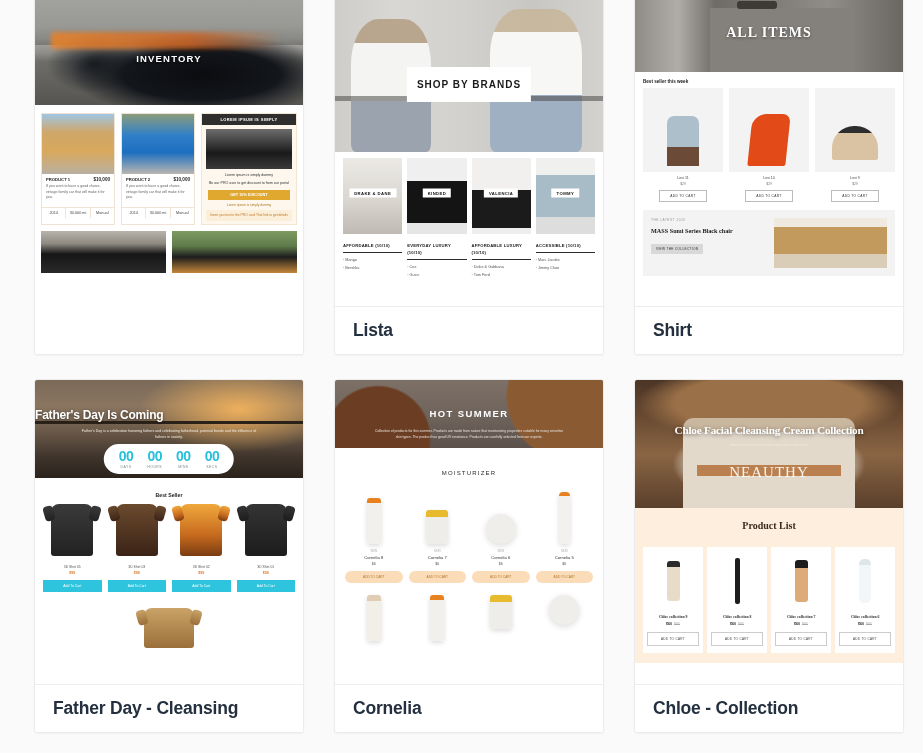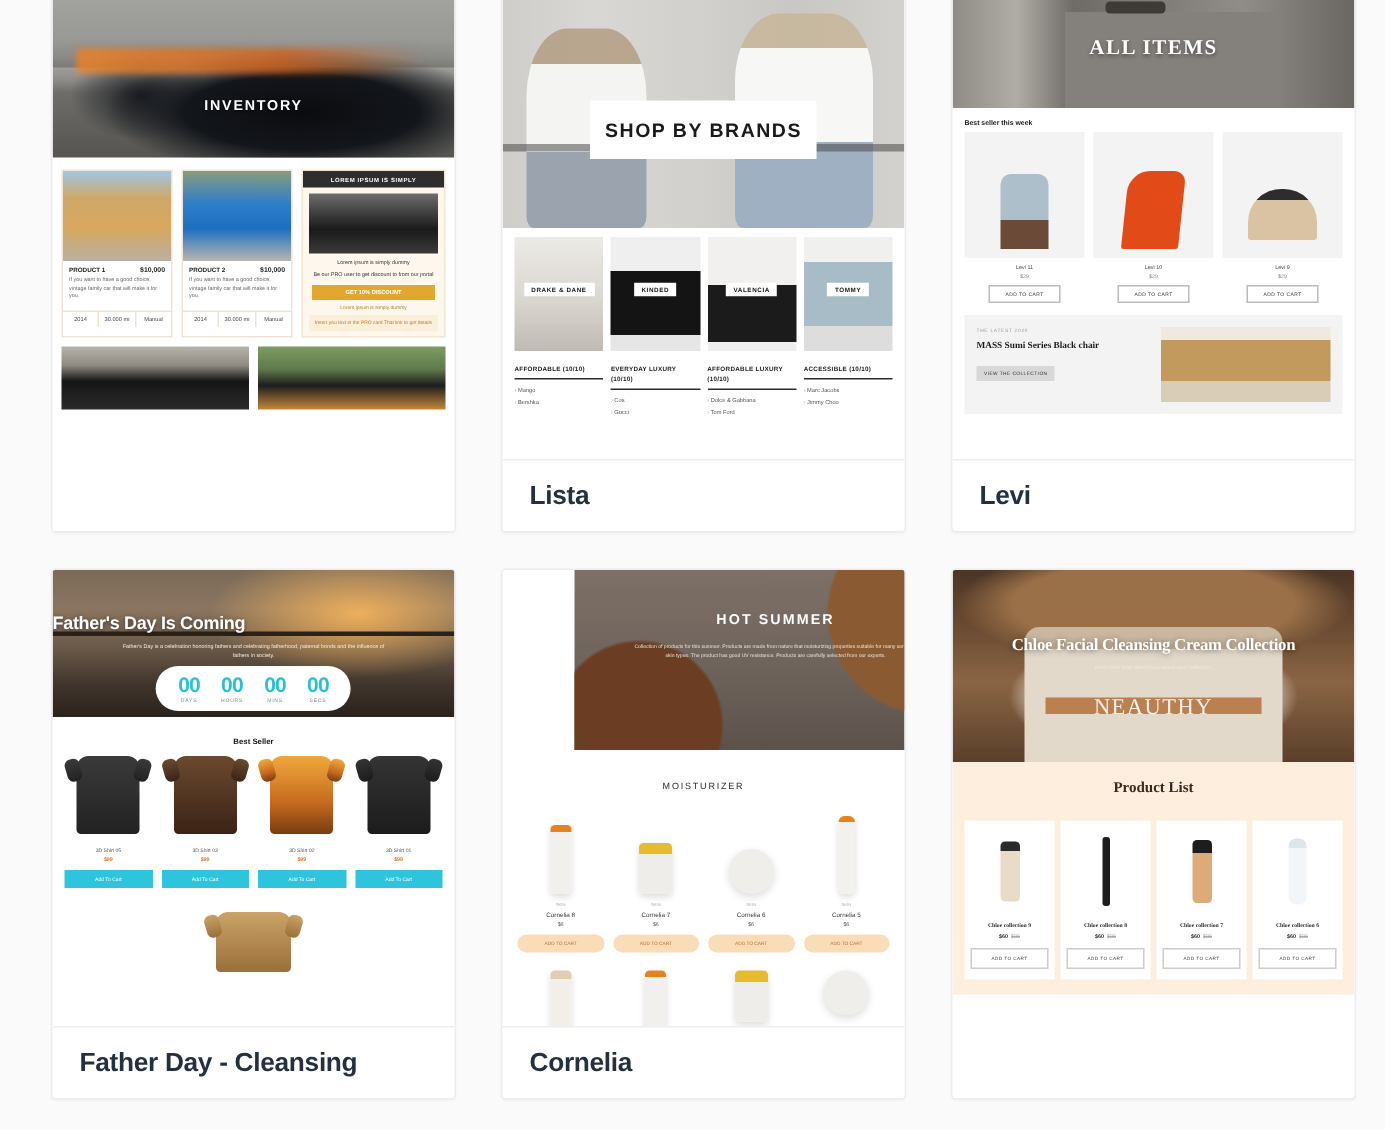--- a/index.html
+++ b/index.html
@@ -71,21 +71,21 @@
     content:""; position:absolute; left:0; right:0; top:0; height:44%;
     background: linear-gradient(180deg,#a9a9a6 0%, #8b8b86 62%, #5c5b56 100%);
     opacity:.55;
   }
   .c1-hero::after{
     content:""; position:absolute; left:6%; right:8%; top:32%; height:16%;
     background: linear-gradient(90deg, rgba(233,130,40,.85), rgba(214,96,24,.75) 60%, rgba(60,40,20,0));
     filter: blur(2px); border-radius: 3px;
   }
   .c1-hero .hero-label {
-    top: 68px; color: #fff; font-size: 9.5px; letter-spacing: 1.2px;
+    top: 56px; color: #fff; font-size: 9.5px; letter-spacing: 1.2px;
     text-shadow: 0 1px 2px rgba(0,0,0,.7); z-index: 3;
   }
   .c1-body { background:#fff; padding: 8px 6px 0 6px; }
   .c1-grid { display:grid; grid-template-columns: 1fr 1fr 96px; gap:6px; }
   .c1-prod { border:1px solid #f0e3d3; background:#fff; }
   .c1-img { height:60px; }
   .c1-img.a { background: linear-gradient(180deg,#9fc6e4 0%,#cfa76a 30%,#d8a85c 62%,#b9b0a2 100%); }
   .c1-img.b { background: linear-gradient(180deg,#8a9c7c 0%,#2f7fc9 36%,#1c6fc0 64%,#b9b6b0 100%); }
   .c1-meta { padding:3px 4px; }
   .c1-row { display:flex; justify-content:space-between; }
@@ -115,21 +115,21 @@
   }
   .c2-hero .fig { position:absolute; bottom:0; }
   .c2-f1 { left:6%; width:30%; height:86%;
     background: linear-gradient(180deg, rgba(175,150,120,.75) 0 18%, #f4f4f2 18% 62%, #9ba3ae 62% 100%);
     border-radius: 34% 34% 6% 6%; }
   .c2-f2 { right:8%; width:34%; height:92%;
     background: linear-gradient(180deg, rgba(198,180,150,.8) 0 16%, #f7f7f5 16% 60%, #9fb0c2 60% 100%);
     border-radius: 32% 32% 6% 6%; }
   .c2-hero::after{ content:""; position:absolute; left:0; right:0; top:64%; height:5px; background:#4b4b4b; opacity:.55;}
   .c2-hero .hero-label{
-    top: 70px; background:#fff; color:#1a1a1a; font-size:13px; letter-spacing:1px;
+    top: 70px; background:#fff; color:#1a1a1a; font-size:10px; letter-spacing:1px;
     padding:12px 10px; z-index:4;
   }
   .c2-brands { display:grid; grid-template-columns: repeat(4,1fr); gap:5px; padding:6px 8px 0 8px; }
   .c2-bimg { height:76px; position:relative; }
   .c2-bimg.a { background: linear-gradient(180deg,#eceae6,#dad6d0 55%,#bfbab3); }
   .c2-bimg.b { background: linear-gradient(180deg,#efefef 0 30%,#141414 30% 86%,#e6e6e6 86%); }
   .c2-bimg.c { background: linear-gradient(180deg,#f1f0ee 0 42%,#1b1b1b 42% 92%,#eee 92%); }
   .c2-bimg.d { background: linear-gradient(180deg,#f0f0ef 0 22%,#a8bcc8 22% 78%,#ddd 78%); }
   .c2-btag { position:absolute; left:50%; top:46%; transform:translate(-50%,-50%);
     background:#fff; color:#111; font-size:4.2px; font-weight:700; padding:2px 5px; letter-spacing:.4px; white-space:nowrap;}
@@ -191,26 +191,25 @@
   .s3 { background: linear-gradient(180deg,#f0a83c,#c66a1e 60%,#7a3c12); }
   .s4 { background: linear-gradient(180deg,#343434,#1c1c1c); }
   .c4-pn { font-size:3.4px; color:#555; text-align:center; margin-top:5px; }
   .c4-pp { font-size:3.6px; color:#d8762a; text-align:center; font-weight:700; margin-top:2px;}
   .c4-btn { background:#2ec4de; color:#fff; font-size:3.4px; text-align:center; padding:4px 0; margin-top:5px; }
   .c4-last { margin:16px 8px 0 8px; height:34px; background:#fff; display:flex; justify-content:center; align-items:flex-start;}
   .c4-last .c4-s { background: linear-gradient(180deg,#c9a367,#9b6f3a); width:50px; height:40px;}
 
   
   .c5-hero {
-    height: 120px;
+    height: 68px;
     background:
       radial-gradient(circle at 16% 86%, #6b3d22 0 22%, rgba(107,61,34,0) 23%),
       radial-gradient(circle at 88% 24%, #8a5a33 0 26%, rgba(138,90,51,0) 27%),
       linear-gradient(180deg,#7d7067 0%,#6e635b 55%,#5c524b 100%);
-    margin-left: 48px;
   }
   .c5-hero .hero-label{ top:28px; color:#fff; font-size:9.5px; letter-spacing:1.4px; z-index:3;}
   .c5-desc{ position:absolute; left:14%; right:14%; top:48px; text-align:center; color:#e9e2da; font-size:3.4px; line-height:1.8; z-index:3;}
   .c5-sec{ text-align:center; font-size:6px; color:#2b2b2b; letter-spacing:1.2px; padding:22px 0 4px 0;}
   .c5-grid{ display:grid; grid-template-columns:repeat(4,1fr); gap:6px; padding:0 10px;}
   .c5-ph{ height:64px; display:flex; align-items:flex-end; justify-content:center;}
   .b-bottle{ width:14px; height:46px; background: linear-gradient(180deg,#e8821f 0 10%, #f2f0ed 10%); border-radius:3px; box-shadow:0 2px 5px rgba(0,0,0,.14);}
   .b-jar{ width:22px; height:34px; background: linear-gradient(180deg,#e8bb2f 0 22%, #efedea 22%); border-radius:3px; box-shadow:0 2px 5px rgba(0,0,0,.14);}
   .b-disc{ width:30px; height:30px; background:#f0eeeb; border-radius:50%; box-shadow:0 2px 6px rgba(0,0,0,.14);}
   .b-tube{ width:11px; height:52px; background: linear-gradient(180deg,#e8821f 0 8%, #f3f1ee 8%); border-radius:4px; box-shadow:0 2px 5px rgba(0,0,0,.14);}
@@ -396,21 +395,21 @@
       <div class="c3-banner">
         <div class="c3-bl">
           <div class="c3-tiny">THE LATEST 2020</div>
           <div class="c3-bt">MASS Sumi Series Black chair</div>
           <div class="c3-bbtn">VIEW THE COLLECTION</div>
         </div>
         <div class="c3-br"></div>
       </div>
     </div>
     <div class="card-footer">
-      <span class="card-title">Levi</span>
+      <span class="card-title">Shirt</span>
     </div>
   </div>
 
   <div class="card row2">
     <div class="preview">
       <div class="hero c4-hero">
         <div class="c4-title">Father's Day Is Coming</div>
         <div class="c4-desc">Father's Day is a celebration honoring fathers and celebrating fatherhood, paternal bonds and the influence of fathers in society.</div>
         <div class="c4-timer">
           <div class="c4-unit">
@@ -579,15 +578,18 @@
             <div class="c6-ph">
                 <div class="p-spray"></div>
               </div>
             <div class="c6-pn">Chloe collection 6</div>
             <div class="c6-pp"><span>$60</span><s>$80</s></div>
             <div class="c6-btn">ADD TO CART</div>
           </div>
         </div>
       </div>
     </div>
+    <div class="card-footer">
+      <span class="card-title">Chloe - Collection</span>
+    </div>
   </div>
 
 </div>
 
 </body></html>

